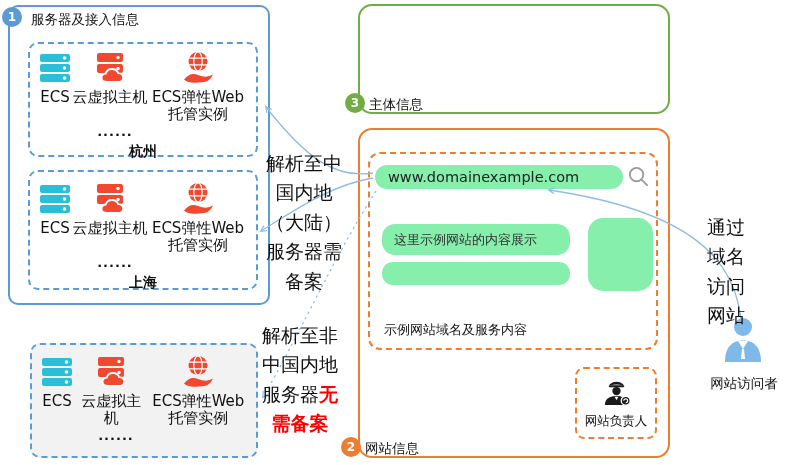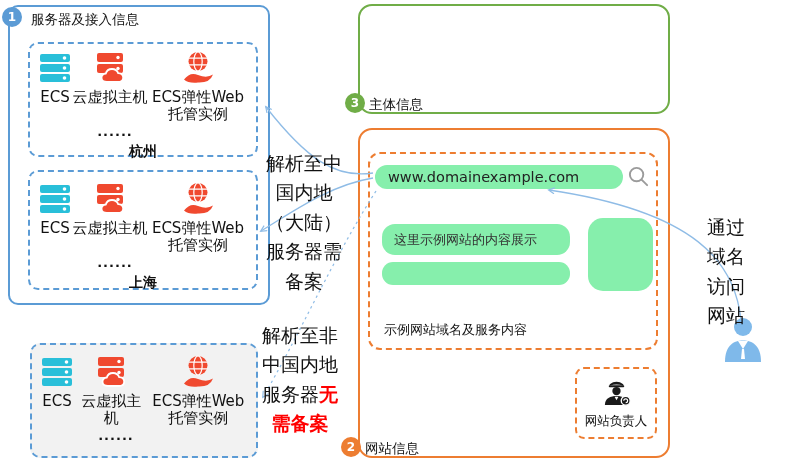--- a/index.html
+++ b/index.html
@@ -256,20 +256,21 @@
 
   <div class="ann" style="left:254px; top:321px; width:92px;">
     <span>解析至非中国内地服务器</span><span class="red">无需备案</span>
   </div>
 
   <div class="ann" style="left:702px; top:213px; width:48px;">通过域名访问网站</div>
 
   <svg class="icon abs" style="left:723px; top:317px;" width="40" height="46">
       <use href="#sym-visitor"></use>
     </svg>
+  <div class="visitor-label" style="left:700px; top:375px; width:88px;">网站访问者</div>
 
   <svg id="arrows" width="788" height="465" viewBox="0 0 788 465">
     <defs>
       <marker id="ah" markerWidth="9" markerHeight="9" refX="6.5" refY="3.5" orient="auto" markerUnits="userSpaceOnUse">
         <path d="M1,0.5 L7,3.5 L1,6.5" fill="none" stroke="#8FBCE6" stroke-width="1.2"></path>
       </marker>
     </defs>
     <path d="M373,173 C335,179 306,158 266,107" fill="none" stroke="#8FBCE6" stroke-width="1.3" marker-end="url(#ah)"></path>
     <path d="M373,178 C330,185 292,212 261,231" fill="none" stroke="#8FBCE6" stroke-width="1.3" marker-end="url(#ah)"></path>
     <path d="M376,191 C333,258 297,340 263,397" fill="none" stroke="#8FBCE6" stroke-width="1.2" stroke-dasharray="2.5,3.5" marker-end="url(#ah)"></path>

